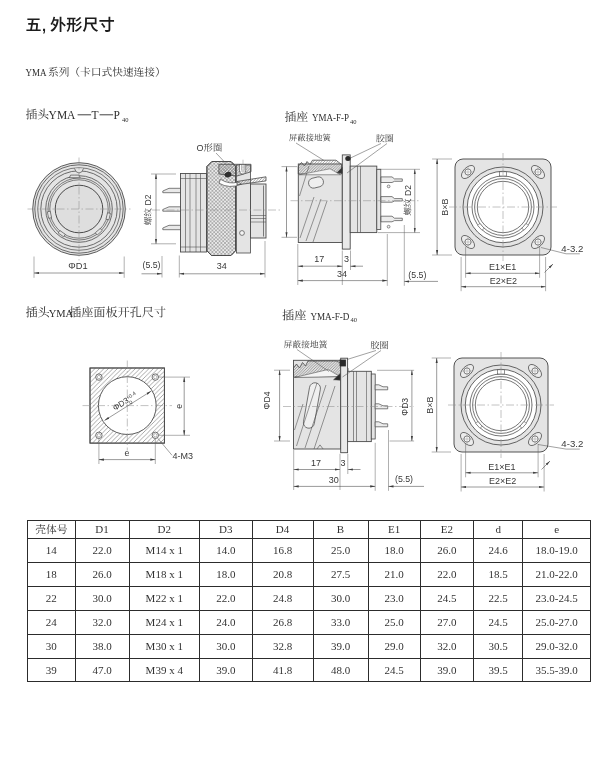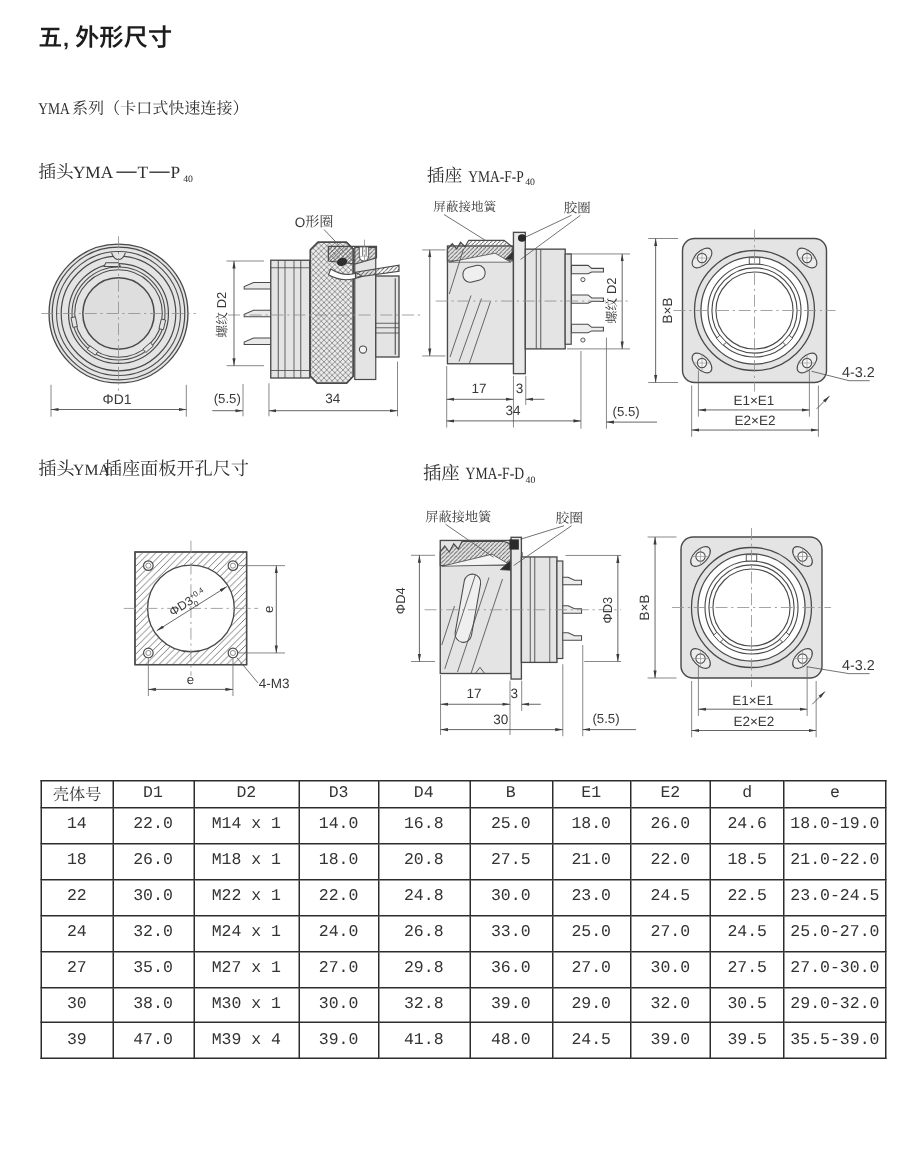--- a/index.html
+++ b/index.html
@@ -1,15 +1,15 @@
 <!DOCTYPE html>
 <html><head><meta charset="utf-8"><style>
 html,body{margin:0;padding:0;background:#fff}
 #page{position:relative;width:611px;height:772px;background:#fff;overflow:hidden}
-table{position:absolute;left:27px;top:519.5px;border-collapse:collapse;table-layout:fixed;font-family:Liberation Mono, monospace;font-size:11px;color:#333}
+table{position:absolute;left:27px;top:519.5px;border-collapse:collapse;table-layout:fixed;font-family:Liberation Serif, serif;font-size:11px;color:#333}
 td{border:1.2px solid #2c2c2c;text-align:center;vertical-align:middle;padding:0;height:22.95px;overflow:hidden}
 tr.h td{height:17.35px}
 </style></head><body>
 <div id="page">
 <table>
       <colgroup>
         <col style="width:47.5px">
         <col style="width:54.0px">
         <col style="width:70.5px">
         <col style="width:52.5px">
@@ -73,32 +73,20 @@
           <td>24</td>
           <td>32.0</td>
           <td>M24 x 1</td>
           <td>24.0</td>
           <td>26.8</td>
           <td>33.0</td>
           <td>25.0</td>
           <td>27.0</td>
           <td>24.5</td>
           <td>25.0-27.0</td>
-        </tr>
-        <tr>
-          <td>27</td>
-          <td>35.0</td>
-          <td>M27 x 1</td>
-          <td>27.0</td>
-          <td>29.8</td>
-          <td>36.0</td>
-          <td>27.0</td>
-          <td>30.0</td>
-          <td>27.5</td>
-          <td>27.0-30.0</td>
         </tr>
         <tr>
           <td>30</td>
           <td>38.0</td>
           <td>M30 x 1</td>
           <td>30.0</td>
           <td>32.8</td>
           <td>39.0</td>
           <td>29.0</td>
           <td>32.0</td>

